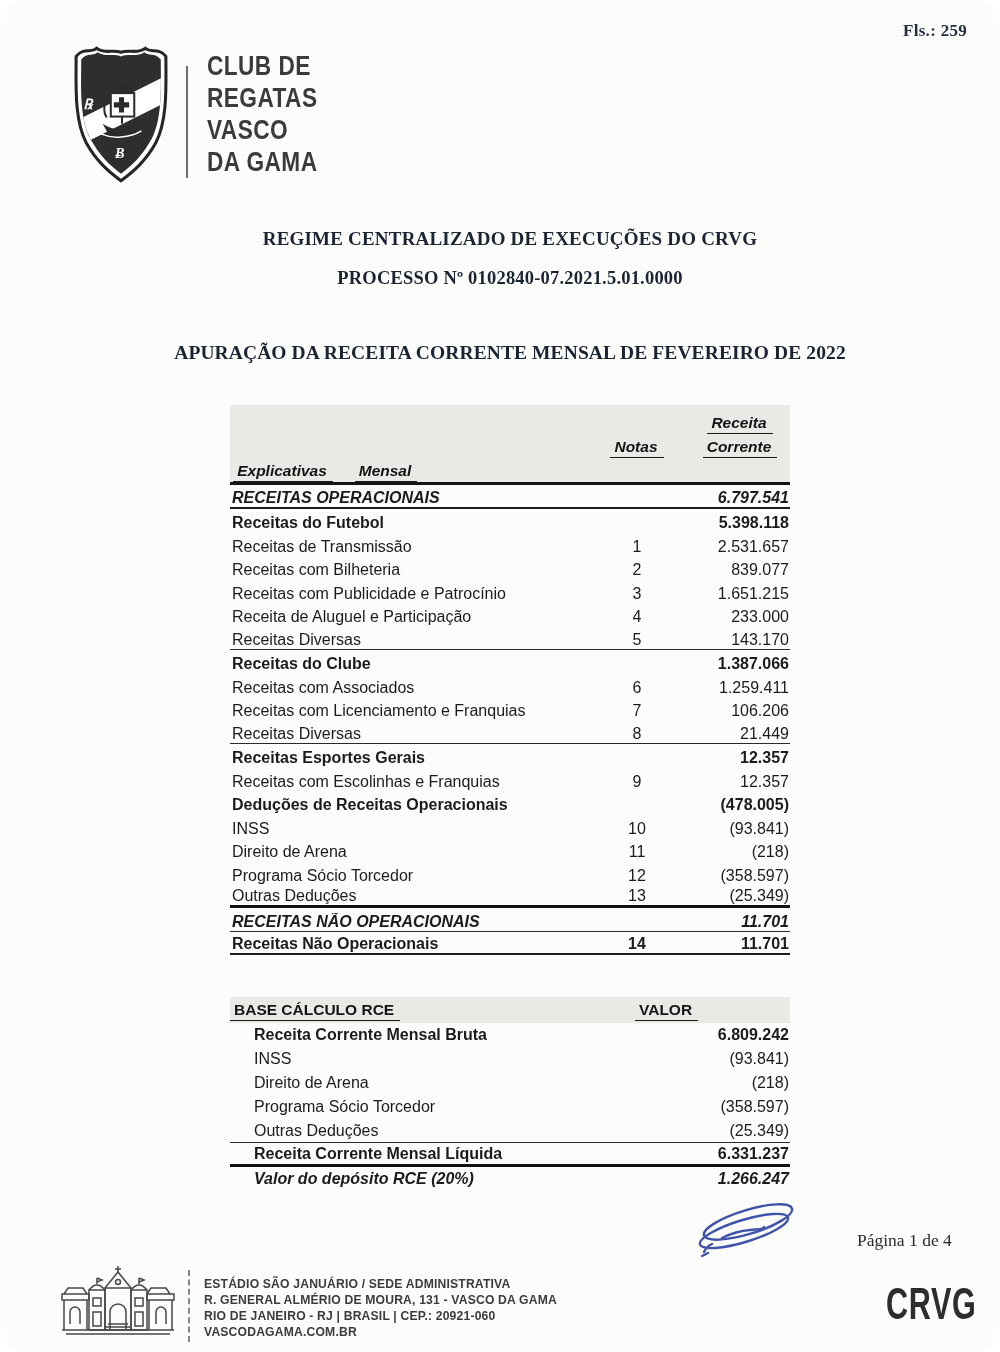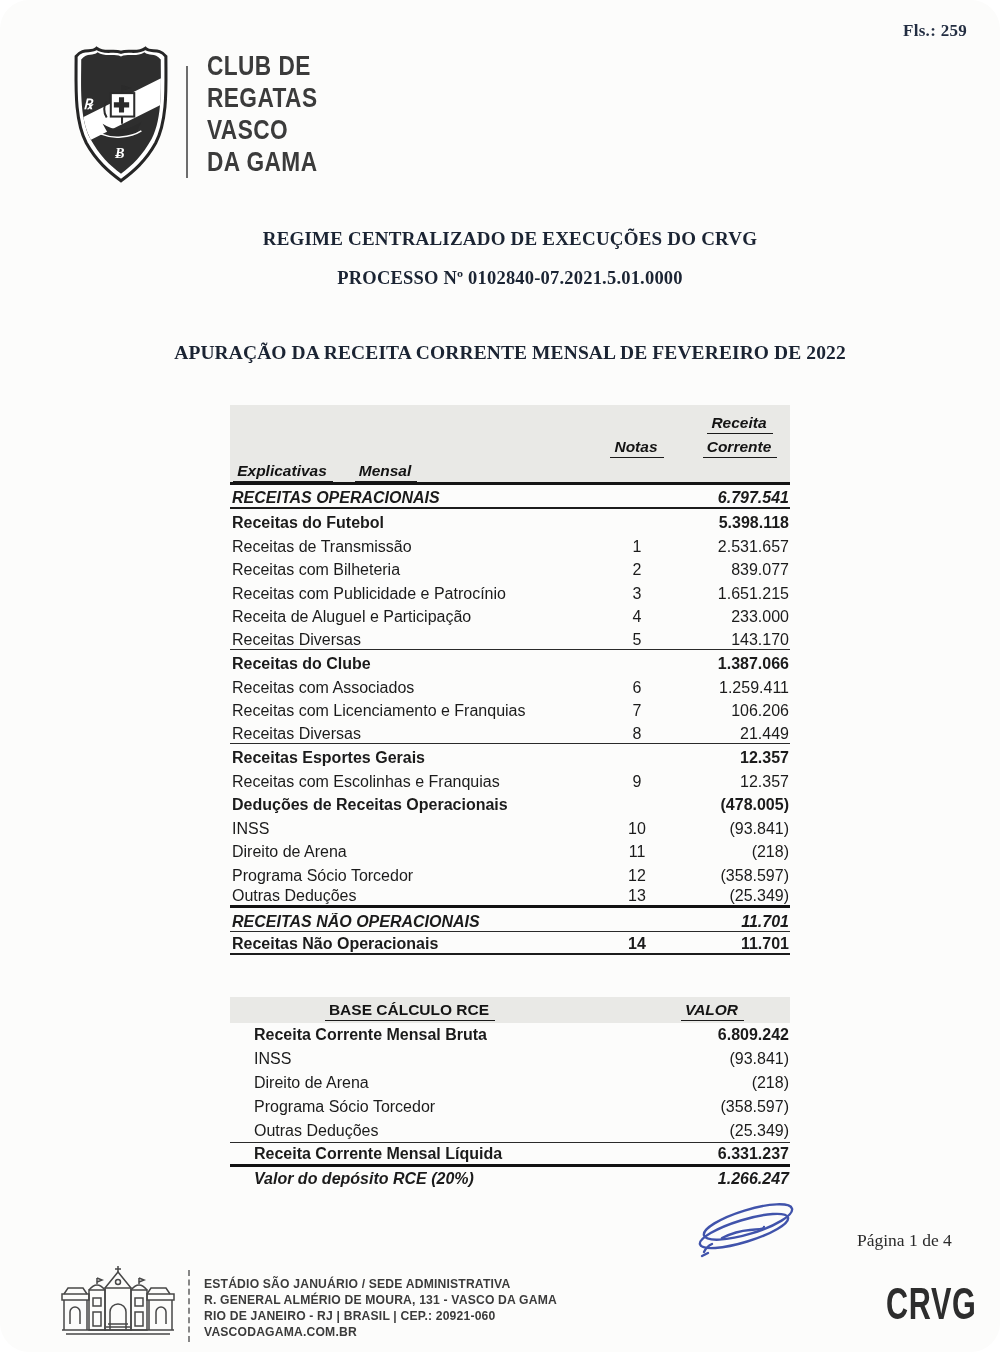--- a/index.html
+++ b/index.html
@@ -48,22 +48,22 @@
   }
 
   .trow { display:flex; height:23.5px; align-items:flex-end; }
   .c-desc { width:354px; padding-left:2px; white-space:nowrap; overflow:hidden; }
   .c-nota { width:106px; text-align:center; }
   .c-val  { width:100px; text-align:right; padding-right:1px; white-space:nowrap; }
 
   
   .table2 { position:absolute; left:230px; top:997px; width:560px; font-size:16px; }
   .thead2 { background:#e9e9e6; display:flex; height:26px; align-items:center; }
-  .h2c1 { width:360px; text-align:center; }
-  .h2c2 { width:200px; text-align:center; padding-left:45px;font-style:italic; }
+  .h2c1 { width:360px; text-align:left; }
+  .h2c2 { width:200px; text-align:left; padding-left:45px; }
   .t2row { display:flex; height:24px; align-items:center; }
   .t2-desc { flex:1; padding-left:2px; white-space:nowrap;margin-left:22px; }
   .t2-val  { width:150px; text-align:right; padding-right:1px; white-space:nowrap; }
 
   
   .section { font-weight:700; font-style:italic; }
   .group   { font-weight:700; }
   .div-thin   { border-bottom:1.2px solid #2a2a2a; }
   .div-medium { border-bottom:2px solid #1c1c1c; }
   .div-thick  { border-bottom:3px solid #121212; }

